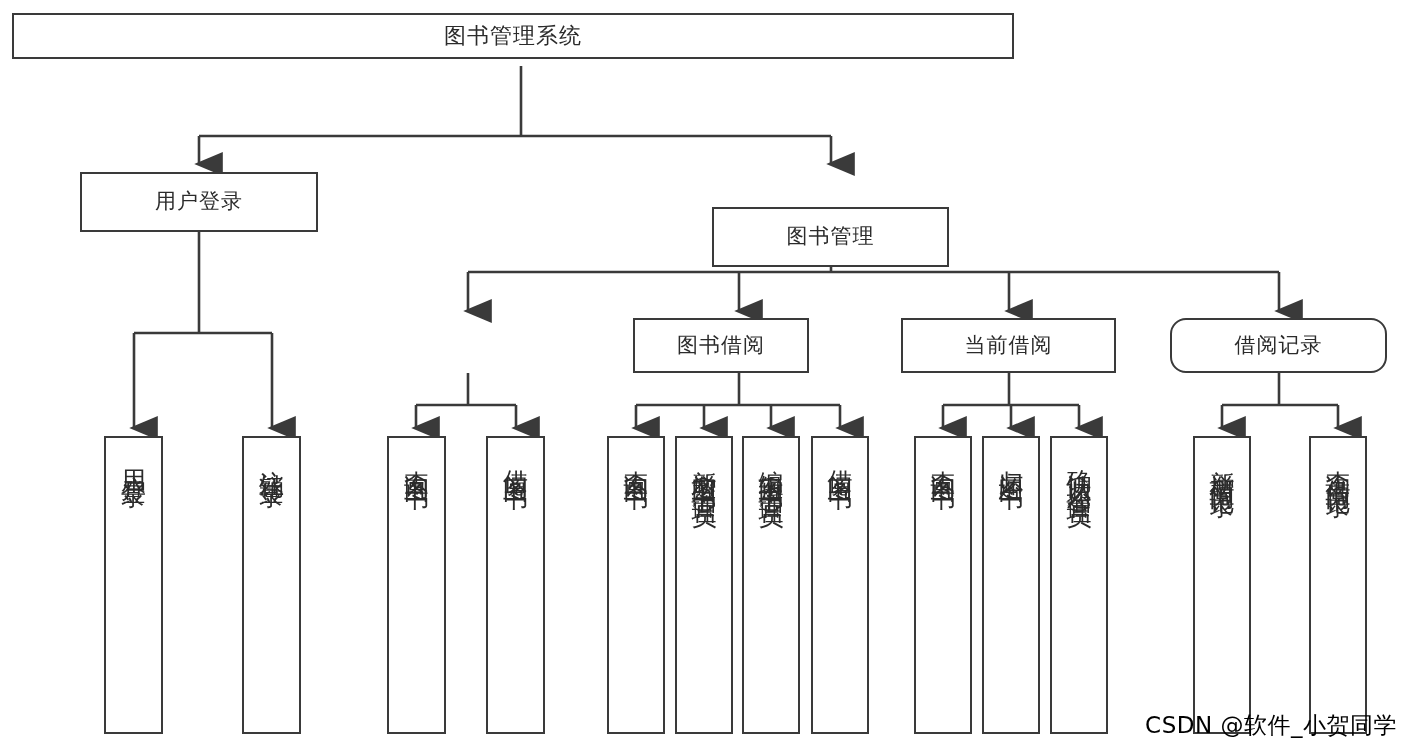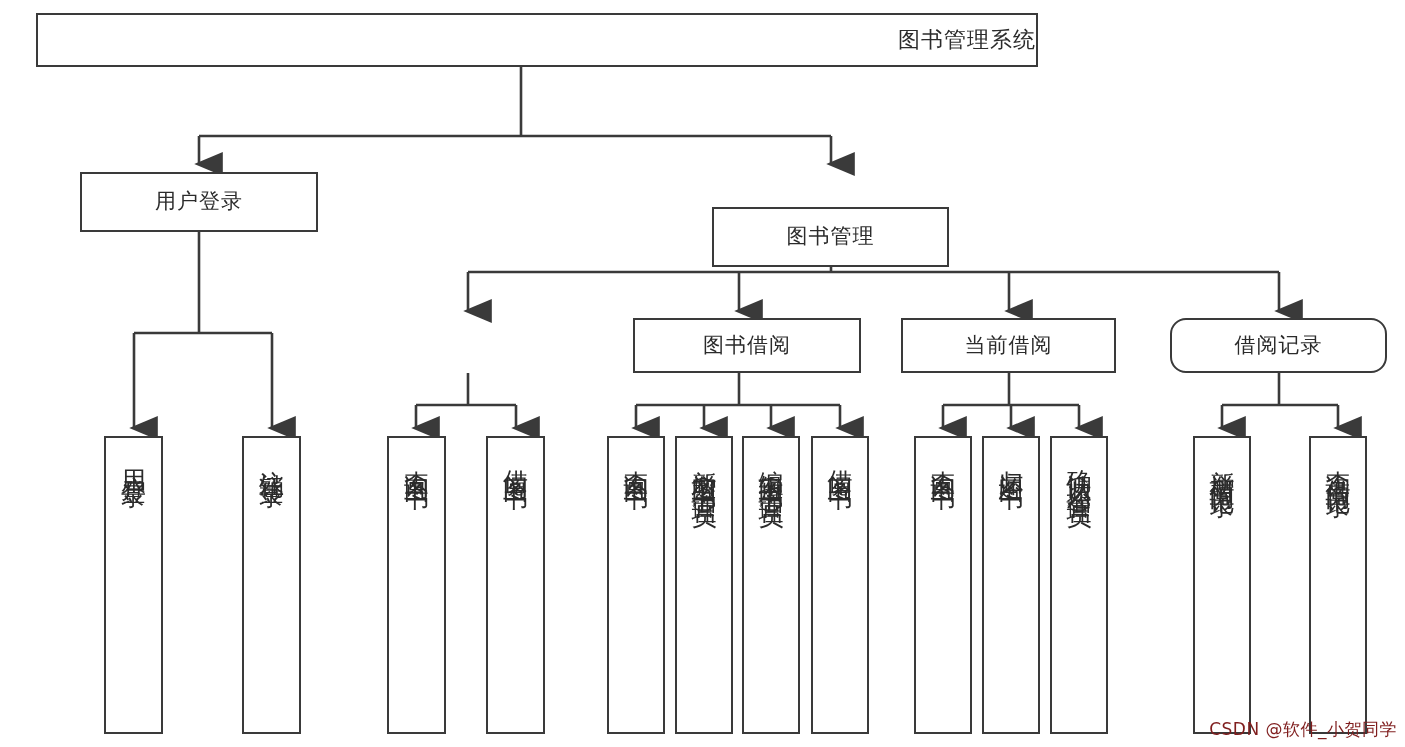--- a/index.html
+++ b/index.html
@@ -43,22 +43,22 @@
     text-orientation:upright;
     font-size:25px;
     line-height:1.0;
     letter-spacing:5px;
     white-space:nowrap;
   }
 
   .watermark{
     position:absolute;
     right:8px;bottom:6px;
-    font-size:17px;
-    color:#7f1d1d;
+    font-size:23px;
+    color:#000000;
     letter-spacing:0.5px;
     z-index:6;
     white-space:nowrap;
   }
 </style>
 </head>
 <body>
 
 <div id="canvas">
 
@@ -105,34 +105,34 @@
       <path d="M 1011 405 L 1011 428" marker-end="url(#arrow)"></path>
       <path d="M 1079 405 L 1079 428" marker-end="url(#arrow)"></path>
 
       <path d="M 1279 373 L 1279 405"></path>
       <path d="M 1222 405 L 1338 405"></path>
       <path d="M 1222 405 L 1222 428" marker-end="url(#arrow)"></path>
       <path d="M 1338 405 L 1338 428" marker-end="url(#arrow)"></path>
     </g>
   </svg>
 
-  <div class="node root horiz" style="left:36px;top:13px;width:1002px;height:54px;justify-content:flex-end;">
+  <div class="node root horiz" style="left:12px;top:13px;width:1002px;height:46px;">
     <span class="lbl">图书管理系统</span>
   </div>
 
   <div class="node horiz" style="left:80px;top:172px;width:238px;height:60px;">
     <span class="lbl">用户登录</span>
   </div>
 
   <div class="node horiz" style="left:712px;top:172px;width:237px;height:60px;margin-top:35px;">
     <span class="lbl">图书管理</span>
   </div>
 
 
-  <div class="node horiz" style="left:633px;top:318px;width:228px;height:55px;">
+  <div class="node horiz" style="left:633px;top:318px;width:176px;height:55px;">
     <span class="lbl">图书借阅</span>
   </div>
 
   <div class="node horiz" style="left:901px;top:318px;width:215px;height:55px;">
     <span class="lbl">当前借阅</span>
   </div>
 
   <div class="node horiz" style="left:1170px;top:318px;width:217px;height:55px;border-radius:16px;">
     <span class="lbl">借阅记录</span>
   </div>

